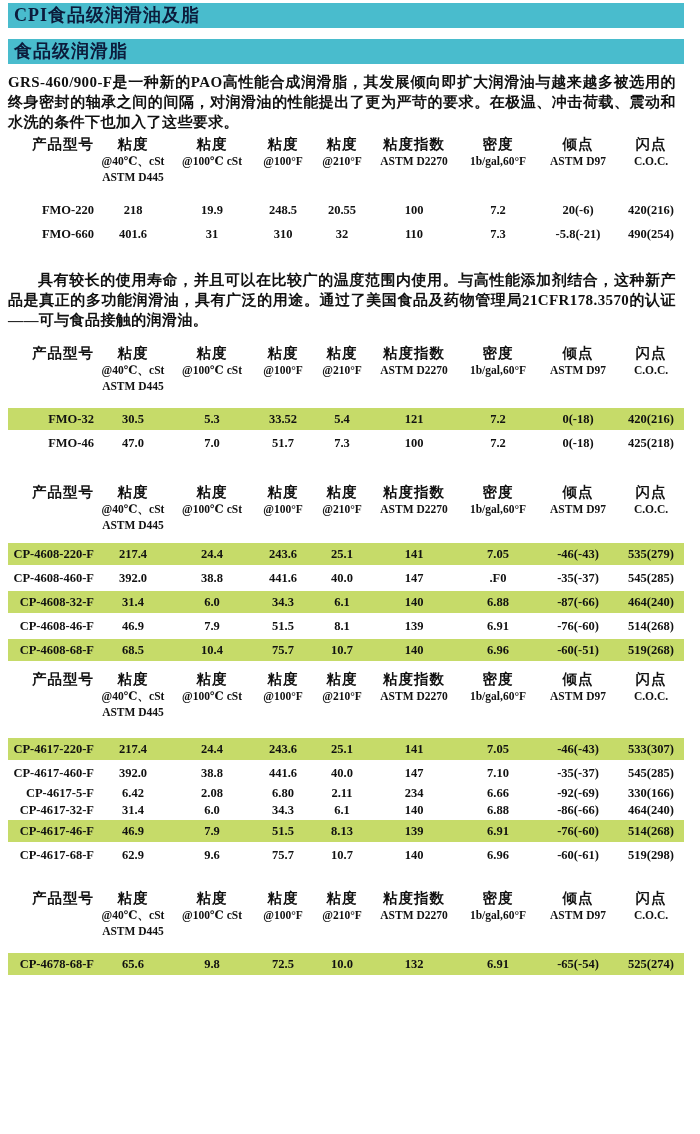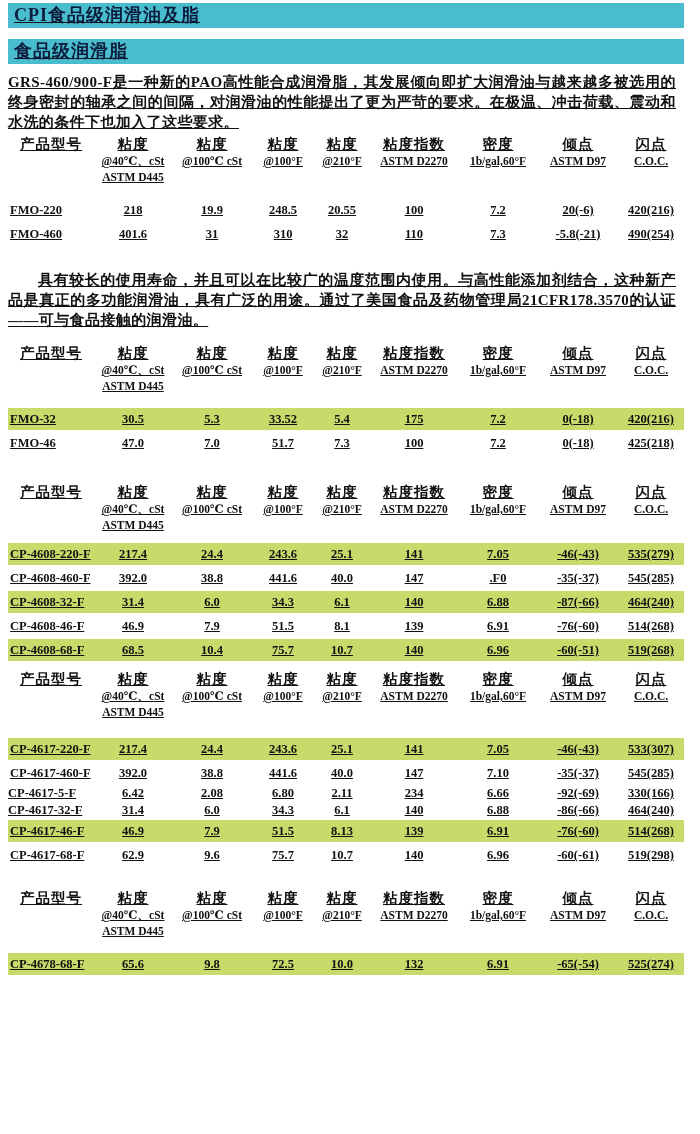--- a/index.html
+++ b/index.html
@@ -6,21 +6,20 @@
   .page {
     position: relative;
     width: 700px;
     height: 1134px;
     box-sizing: border-box;
     padding: 3px 24px 0 8px;
     overflow: hidden;
     background: #ffffff;
     font-family: "Liberation Serif", "DejaVu Serif", serif;
     color: #111111;
-    text-decoration: underline;
   }
   .section-bar {
     background: #49bccd;
     color: #0c1c3c;
     font-weight: bold;
     font-size: 18px;
     line-height: 20px;
     padding: 2px 8px 3px 6px;
     margin-right: -8px;
     letter-spacing: 1px;
@@ -48,34 +47,34 @@
     width: 100%;
   }
   table.spec th {
     font-weight: bold;
     text-align: center;
     vertical-align: top;
     padding: 0 0 12px 0;
   }
   .spec-table.t3 table.spec th { padding-bottom: 8px; }
   .spec-table.t4 table.spec th { padding-bottom: 16px; }
-  table.spec th.first { text-align: center; }
+  table.spec th.first { text-align: right; }
   table.spec th .h1 { font-size: 14.5px; line-height: 18px; letter-spacing: 1px; }
   table.spec th .h2 { font-size: 11.5px; line-height: 16px; letter-spacing: 0; }
   table.spec th .h3 { font-size: 11.5px; line-height: 16px; }
   table.spec td {
     font-weight: bold;
     font-size: 12.5px;
     line-height: 16px;
     text-align: center;
     padding: 3px 0;
     border-top: 2px solid #ffffff;
     border-bottom: 1px solid #ffffff;
   }
-  table.spec td.model { text-align: left; padding-left: 2px; }
+  table.spec td.model { text-align: right; padding-left: 2px; }
   table.spec tr.hl td { background: #c6db69; }
   table.spec tr.tight td { padding: 0; line-height: 15px; }
 </style>
 </head>
 <body>
 
 <div class="page">
 
   <div class="section-bar">
     <span>CPI食品级润滑油及脂</span>
@@ -156,21 +155,21 @@
             <td>218</td>
             <td>19.9</td>
             <td>248.5</td>
             <td>20.55</td>
             <td>100</td>
             <td>7.2</td>
             <td>20(-6)</td>
             <td>420(216)</td>
           </tr>
           <tr class="">
-            <td class="model">FMO-460</td>
+            <td class="model">FMO-660</td>
             <td>401.6</td>
             <td>31</td>
             <td>310</td>
             <td>32</td>
             <td>110</td>
             <td>7.3</td>
             <td>-5.8(-21)</td>
             <td>490(254)</td>
           </tr>
         </tbody>
@@ -241,21 +240,21 @@
             </th>
           </tr>
         </thead>
         <tbody>
           <tr class="hl ">
             <td class="model">FMO-32</td>
             <td>30.5</td>
             <td>5.3</td>
             <td>33.52</td>
             <td>5.4</td>
-            <td>175</td>
+            <td>121</td>
             <td>7.2</td>
             <td>0(-18)</td>
             <td>420(216)</td>
           </tr>
           <tr class="">
             <td class="model">FMO-46</td>
             <td>47.0</td>
             <td>7.0</td>
             <td>51.7</td>
             <td>7.3</td>

